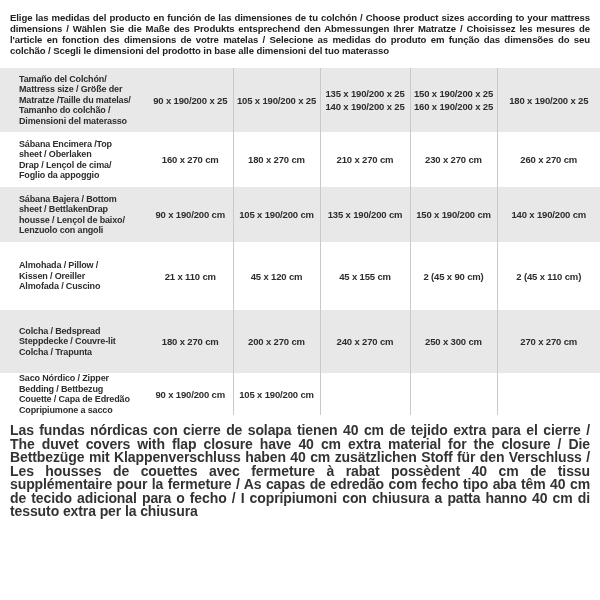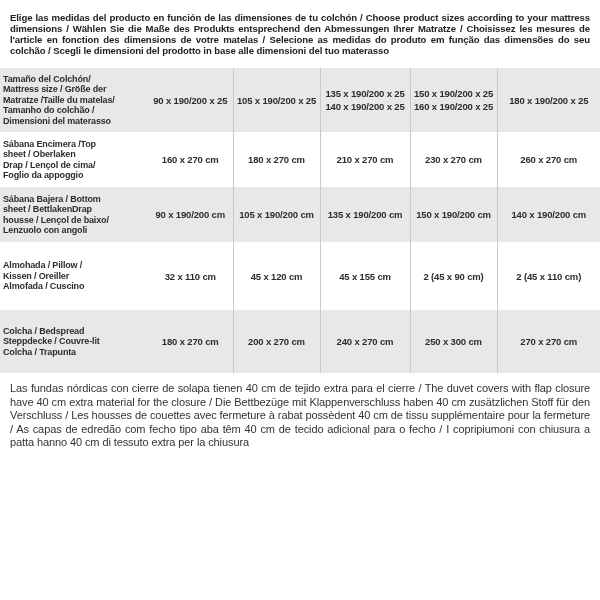--- a/index.html
+++ b/index.html
@@ -31,21 +31,21 @@
     background: #e8e8e8;
   }
   td {
     vertical-align: middle;
     padding: 0;
   }
   td.label {
     font-size: 9px;
     font-weight: bold;
     line-height: 10.5px;
-    padding-left: 3px;
+    padding-left: 19px;
     padding-right: 3px;
     white-space: pre-line;
     letter-spacing: -0.15px;
     color: #2d2d2d;
   }
   td.val {
     font-size: 9.5px;
     font-weight: bold;
     text-align: center;
     white-space: pre-line;
@@ -59,22 +59,22 @@
   table.size-table tr:nth-child(1) { height: 64px; }
   table.size-table tr:nth-child(2) { height: 55px; }
   table.size-table tr:nth-child(3) { height: 55px; }
   table.size-table tr:nth-child(4) { height: 68px; }
   table.size-table tr:nth-child(5) { height: 63px; }
   table.size-table tr:nth-child(6) { height: 37px; }
   table.size-table tr:nth-child(7) { height: 46px; }
   table.size-table tr:nth-child(8) { height: 50px; }
   .footnote {
     margin: 9px 10px 0 10px;
-    font-size: 11px;
-    font-weight: normal;
+    font-size: 14px;
+    font-weight: bold;
     line-height: 13.5px;
     text-align: justify;
     letter-spacing: -0.1px;
     color: #333333;
   }
 </style>
 </head>
 <body>
 
 <div class="intro">Elige las medidas del producto en función de las dimensiones de tu colchón / Choose product sizes according to your mattress dimensions / Wählen Sie die Maße des Produkts entsprechend den Abmessungen Ihrer Matratze / Choisissez les mesures de l'article en fonction des dimensions de votre matelas / Selecione as medidas do produto em função das dimensões do seu colchão / Scegli le dimensioni del prodotto in base alle dimensioni del tuo materasso</div>
@@ -122,32 +122,43 @@
       <td class="val">90 x 190/200 cm</td>
       <td class="val">105 x 190/200 cm</td>
       <td class="val">135 x 190/200 cm</td>
       <td class="val">150 x 190/200 cm</td>
       <td class="val">140 x 190/200 cm</td>
     </tr>
     <tr>
       <td class="label">Almohada  / Pillow /
 Kissen / Oreiller
 Almofada / Cuscino</td>
-      <td class="val">32 x 110 cm</td>
+      <td class="val">21 x 110 cm</td>
       <td class="val">45 x 120 cm</td>
       <td class="val">45 x 155 cm</td>
       <td class="val">2 (45 x 90 cm)</td>
       <td class="val">2 (45 x 110 cm)</td>
     </tr>
     <tr>
       <td class="label">Colcha / Bedspread
 Steppdecke / Couvre-lit
 Colcha / Trapunta</td>
       <td class="val">180 x 270 cm</td>
       <td class="val">200 x 270 cm</td>
       <td class="val">240 x 270 cm</td>
       <td class="val">250 x 300 cm</td>
       <td class="val">270 x 270 cm</td>
     </tr>
+    <tr>
+      <td class="label">Saco Nórdico / Zipper
+Bedding / Bettbezug
+Couette  / Capa de Edredão
+Copripiumone a sacco</td>
+      <td class="val">90 x 190/200 cm</td>
+      <td class="val">105 x 190/200 cm</td>
+      <td class="val"></td>
+      <td class="val"></td>
+      <td class="val"></td>
+    </tr>
   </tbody>
 </table>
 
 <div class="footnote">Las fundas nórdicas con cierre de solapa tienen 40 cm de tejido extra para el cierre  / The duvet covers with flap closure have 40 cm extra material for the closure / Die Bettbezüge mit Klappenverschluss haben 40 cm zusätzlichen Stoff für den Verschluss / Les housses de couettes avec fermeture à rabat possèdent 40 cm de tissu supplémentaire pour la fermeture / As capas de edredão com fecho tipo aba têm 40 cm de tecido adicional para o fecho / I copripiumoni con chiusura a patta hanno 40 cm di tessuto extra per la chiusura</div>
 
 </body></html>

